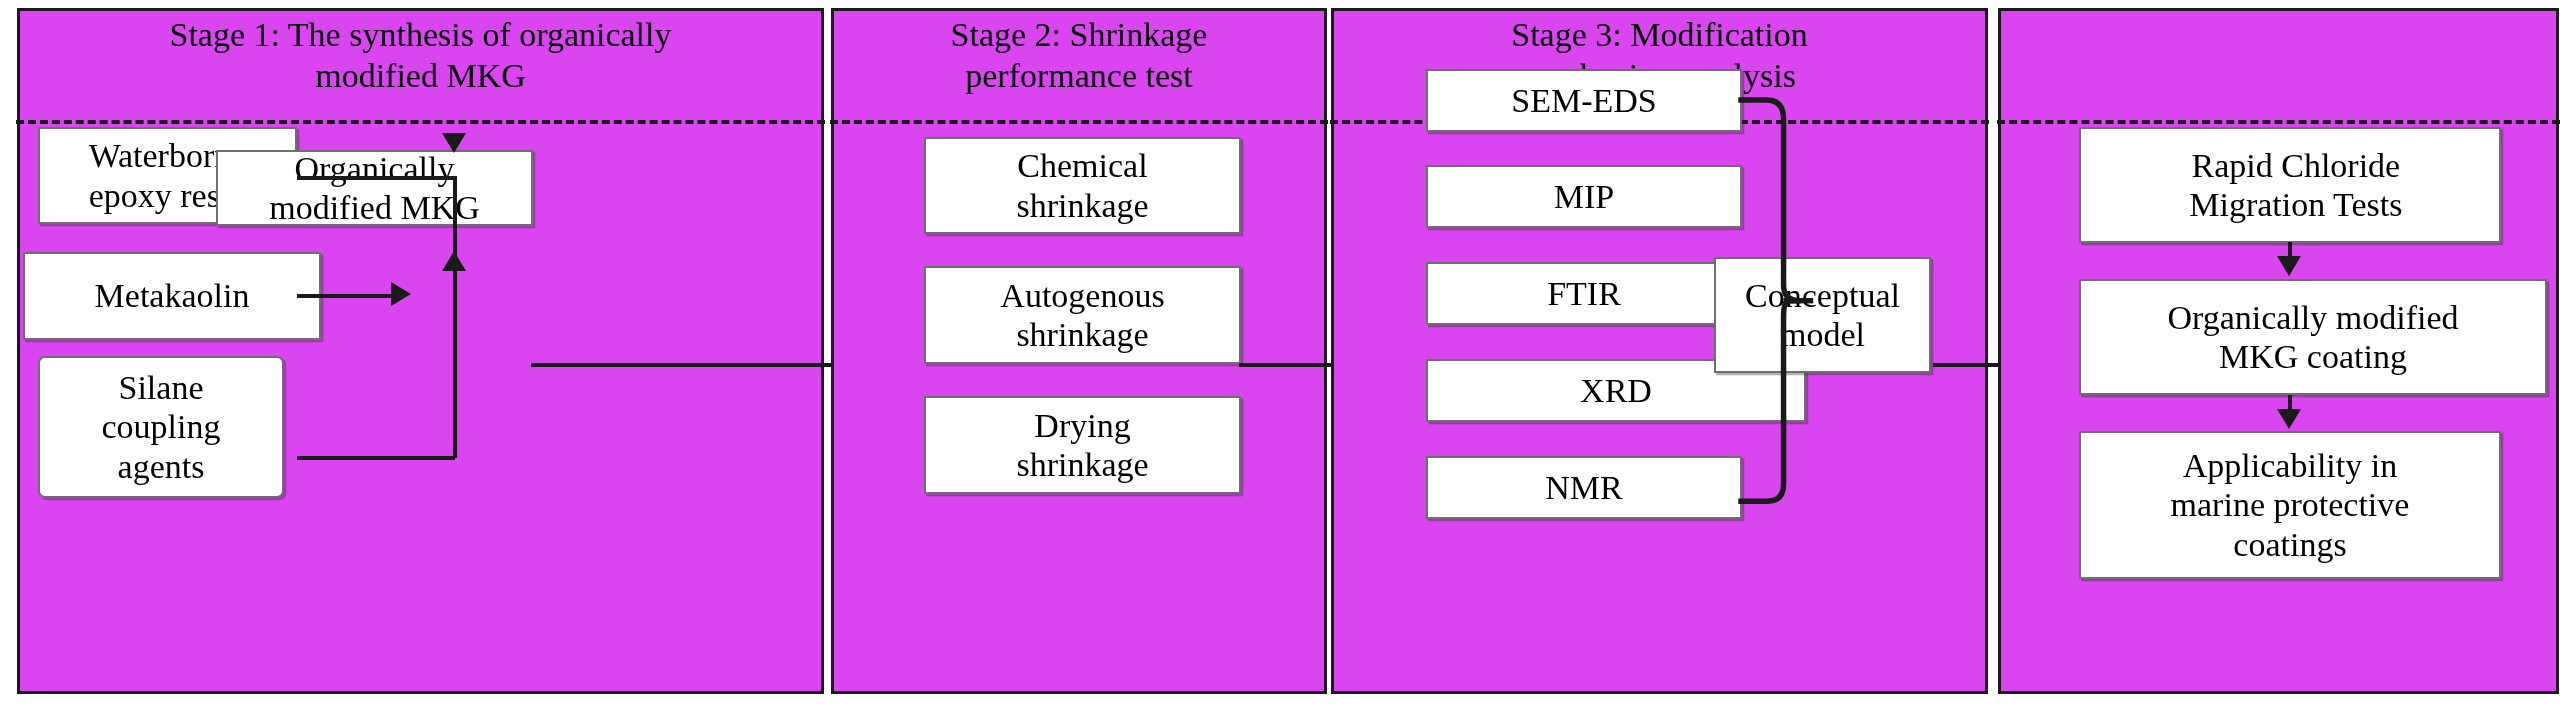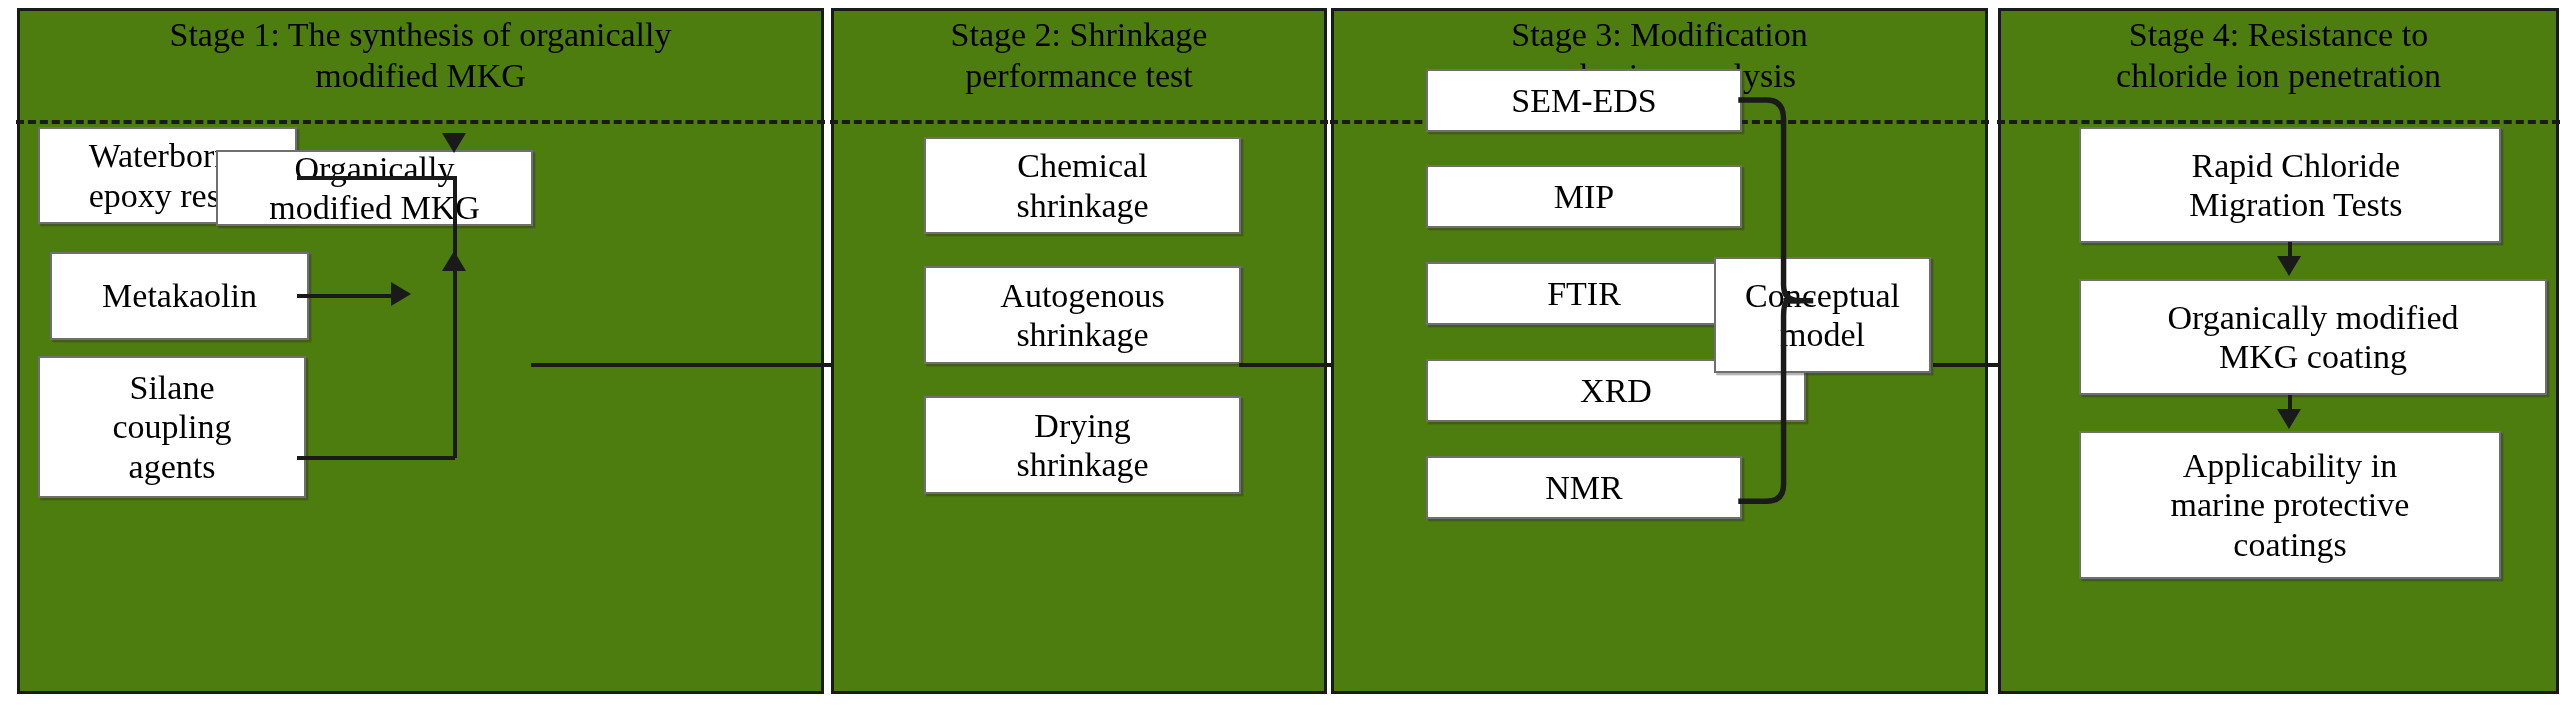--- a/index.html
+++ b/index.html
@@ -14,21 +14,21 @@
     position: relative;
     width: 2576px;
     height: 713px;
     background: #ffffff;
     overflow: hidden;
   }
   
   .stage-panel {
     position: absolute;
     box-sizing: border-box;
-    background: #4d7c0f;
+    background: #d946ef;
     border: 3.9px solid #1a1a1a;
   }
   .stage-title {
     position: absolute;
     left: 0;
     right: 0;
     top: 4.7px;
     text-align: center;
     font-size: 34px;
     line-height: 1.18;
@@ -107,22 +107,22 @@
 <div id="figure">
 
   <div class="stage-panel" style="left:17px; top:7.8px; width:807px; height:686px;">
     <div class="stage-title">Stage 1: The synthesis of organically
 modified MKG</div>
     <div class="stage-divider" style="top:109px;"></div>
   </div>
 
   <div class="node" style="left:38px; top:127px; width:259px; height:97px;">Waterborne
 epoxy resin</div>
-  <div class="node" style="left:50px; top:252px; width:259px; height:88px;">Metakaolin</div>
-  <div class="node" style="left:38px; top:356px; width:268px; height:142px;">Silane
+  <div class="node" style="left:23px; top:252px; width:298px; height:88px;">Metakaolin</div>
+  <div class="node" style="left:38px; top:356px; width:246px; height:142px;border-radius:7px;">Silane
 coupling
 agents</div>
   <div class="node" style="left:216px; top:150px; width:317px; height:76px;">Organically
 modified MKG</div>
 
   <div class="hline" style="left:297px; top:176px; width:158px;"></div>
   <div class="vline" style="left:453px; top:176px; height:119px;"></div>
   <div class="arrow-down" style="left:442px; top:133px;"></div>
 
   <div class="hline" style="left:297px; top:294px; width:97px;"></div>
@@ -167,22 +167,20 @@
 
   <svg class="bracket-svg" style="left:1735px; top:86px; width:94px; height:445px;" viewBox="0 0 120 570">
     <path d="M 4 18 L 40 18 Q 62 18 62 42 L 62 255 Q 62 275 82 275 L 68 275 Q 62 275 62 296 L 62 510 Q 62 532 40 532 L 4 532" fill="none" stroke="#1a1a1a" stroke-width="7" stroke-linecap="butt" stroke-linejoin="round"></path>
     <path d="M 62 275 L 100 275" fill="none" stroke="#1a1a1a" stroke-width="7"></path>
   </svg>
 
   <div class="hline" style="left:1933px; top:363px; width:178px;"></div>
   <div class="arrow-right" style="left:2091px; top:352px;"></div>
 
   <div class="stage-panel" style="left:1998px; top:7.8px; width:561px; height:686px;">
-    <div class="stage-title">Stage 4: Resistance to
-chloride ion penetration</div>
     <div class="stage-divider" style="top:109px;"></div>
   </div>
 
   <div class="node" style="left:2079px; top:127px; width:422px; height:116px;padding-left:18px;">Rapid Chloride
 Migration Tests</div>
   <div class="node" style="left:2079px; top:279px; width:468px; height:116px;">Organically modified
 MKG coating</div>
   <div class="node" style="left:2079px; top:431px; width:422px; height:148px;">Applicability in
 marine protective
 coatings</div>

